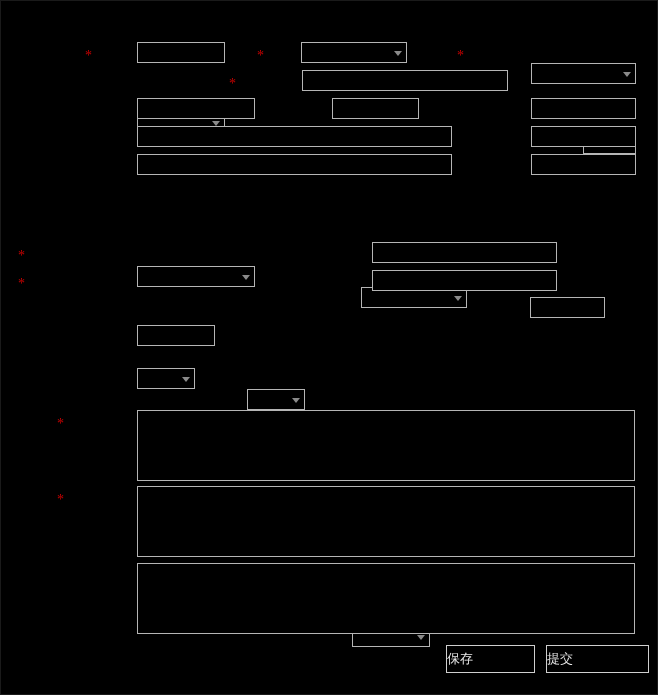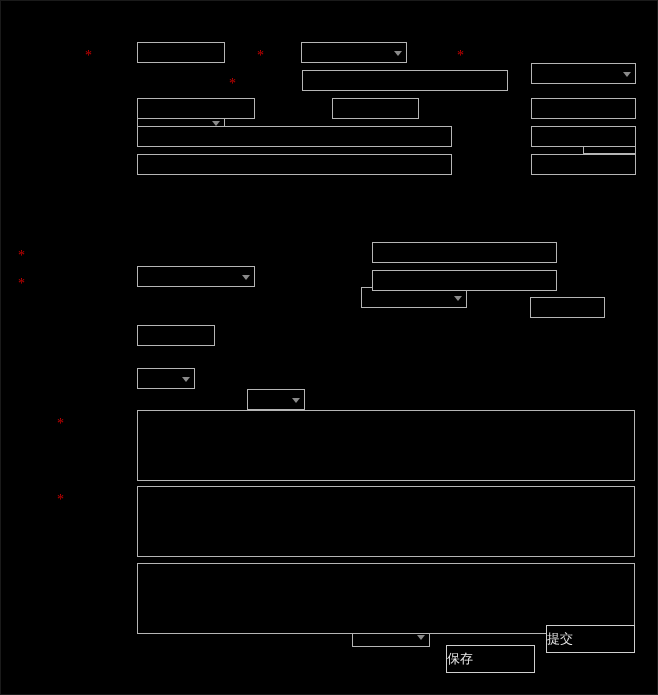--- a/index.html
+++ b/index.html
@@ -157,15 +157,15 @@
       </div>
       <div class="w select" style="left: 351px; top: 352px; width: 78px; height: 21px;">
         <span class="caret"></span>
       </div>
       <span class="star" style="left: 56px; top: 418px;">*</span>
       <div class="w textarea" style="left: 136px; top: 409px; width: 498px; height: 71px;"></div>
       <span class="star" style="left: 56px; top: 494px;">*</span>
       <div class="w textarea" style="left: 136px; top: 485px; width: 498px; height: 71px;"></div>
       <div class="w textarea" style="left: 136px; top: 562px; width: 498px; height: 71px;"></div>
       <div class="btn" style="left: 445px; top: 644px; width: 89px; height: 28px;">保存</div>
-      <div class="btn" style="left: 545px; top: 624px; width: 89px; height: 28px;">提交</div>
+      <div class="btn" style="left: 545px; top: 644px; width: 103px; height: 28px;">提交</div>
     </div>
 </div>
 
 </body></html>

